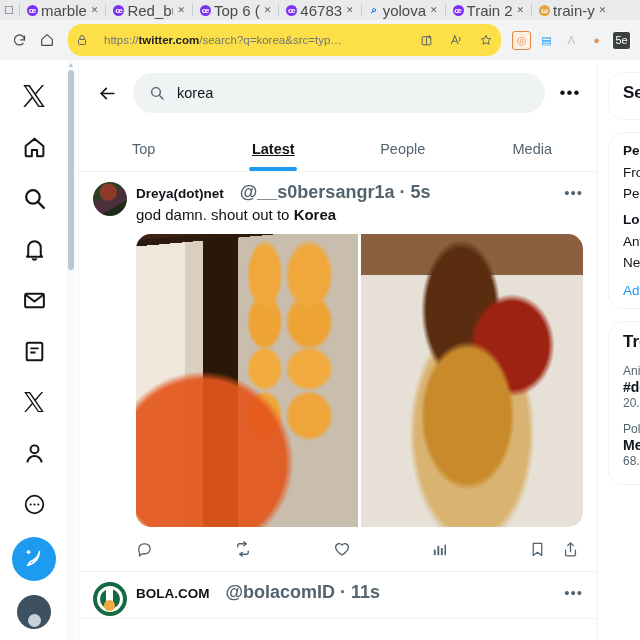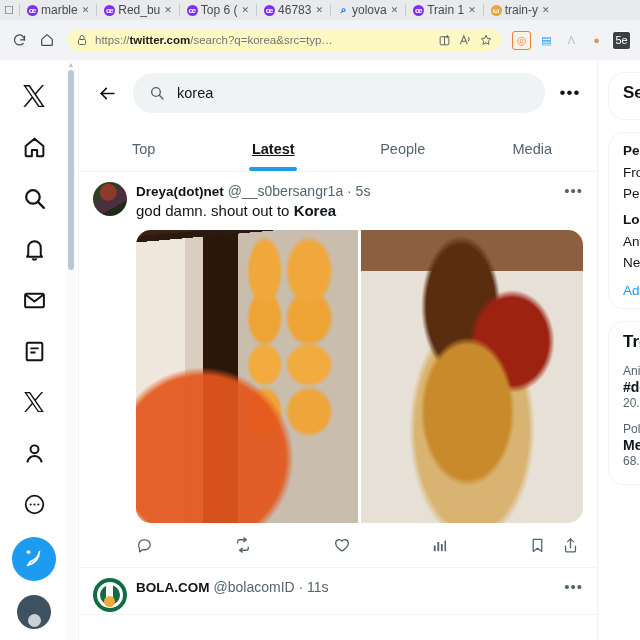--- a/index.html
+++ b/index.html
@@ -25,38 +25,38 @@
   }
   .tab-fav {
     width:11px; height:11px; border-radius:50%;
     display:flex; align-items:center; justify-content:center;
     font-size:8px; font-weight:bold; color:#fff; flex:none;
   }
   .tab-fav.purple { background:#7b2ff7; }
   .tab-fav.search { background:transparent; color:#1a73e8; font-size:10px; }
   .tab-fav.orange { background:#e8a33d; }
   .tab-title {
-    font-size:12px; color:#4a4a4a; white-space:nowrap;
+    font-size:15px; color:#4a4a4a; white-space:nowrap;
     max-width:46px; overflow:hidden; text-overflow:clip;
   }
   .tab-close { font-size:9px; color:#5f6368; flex:none; margin-left:1px; }
   .first-tab-icon { width:14px; display:flex; justify-content:center; color:#5f6368; font-size:11px; }
 
   #toolbar {
     height:40px; display:flex; align-items:center;
     background:#f1f3f4; padding:0 6px; gap:2px;
   }
   .tb-btn {
     width:26px; height:26px; border-radius:50%;
     display:flex; align-items:center; justify-content:center;
     color:#4a4a4a; flex:none;
   }
   #address-bar {
-    flex:1; height:22px; background:#fef9c3; border-radius:14px;
-    display:flex; align-items:center; padding:0 8px; gap:7px;
+    flex:1; height:32px; background:#fde047; border-radius:14px;
+    display:flex; align-items:center; padding:0 8px; gap:16px;
     margin:0 6px; min-width:0;
   }
   #url-text {
     flex:1; font-size:11.5px; color:#70757a;
     white-space:nowrap; overflow:hidden;
   }
   #url-text b { color:#202124; font-weight:bold; }
   .addr-icon { color:#5f6368; flex:none; display:flex; align-items:center; }
   .ext-icon {
     width:19px; height:19px; flex:none; margin:0 3px;
@@ -125,23 +125,23 @@
   }
   .nav-tab.active { color:#0f1419; font-weight:bold;text-decoration:underline; }
   .nav-tab.active::after {
     content:""; position:absolute; bottom:0; left:50%; transform:translateX(-50%);
     width:48px; height:4px; border-radius:2px; background:#1d9bf0;
   }
 
   .tweet { display:flex; padding:10px 14px 2px 14px; gap:9px; border-bottom:1px solid #eff3f4; }
   .tw-avatar { width:34px; height:34px; border-radius:50%; flex:none; overflow:hidden; position:relative; }
   .tw-body { flex:1; min-width:0; }
-  .tw-head { display:flex; align-items:baseline; gap:4px; }
+  .tw-head { display:flex; align-items:baseline; gap:16px; }
   .tw-name { font-size:13.5px; font-weight:bold; color:#0f1419; white-space:nowrap; }
-  .tw-handle { font-size:14px; color:#536471; white-space:nowrap; }
+  .tw-handle { font-size:18px; color:#536471; white-space:nowrap;font-weight:bold; }
   .tw-more { margin-left:auto; color:#536471; font-size:15px; letter-spacing:1px; padding-left:8px; }
   .tw-text { font-size:15px; color:#0f1419; margin-top:2px; line-height:1.35; }
   .tw-text b { font-weight:bold; }
 
   .media-grid {
     margin-top:9px; display:flex; gap:3px;
     border-radius:15px; overflow:hidden; height:293px;
   }
   .media-cell { flex:1; position:relative; overflow:hidden; }
 
@@ -198,21 +198,21 @@
         </div>
         <div class="tab-sep"></div>
         <div class="tab">
           <span class="tab-fav search">⌕</span>
           <span class="tab-title">yolova</span>
           <span class="tab-close">✕</span>
         </div>
         <div class="tab-sep"></div>
         <div class="tab">
           <span class="tab-fav purple">œ</span>
-          <span class="tab-title">Train 1</span>
+          <span class="tab-title">Train 2</span>
           <span class="tab-close">✕</span>
         </div>
         <div class="tab-sep"></div>
         <div class="tab">
           <span class="tab-fav orange">ω</span>
           <span class="tab-title">train-y</span>
           <span class="tab-close">✕</span>
         </div>
       </div>
   </div>

